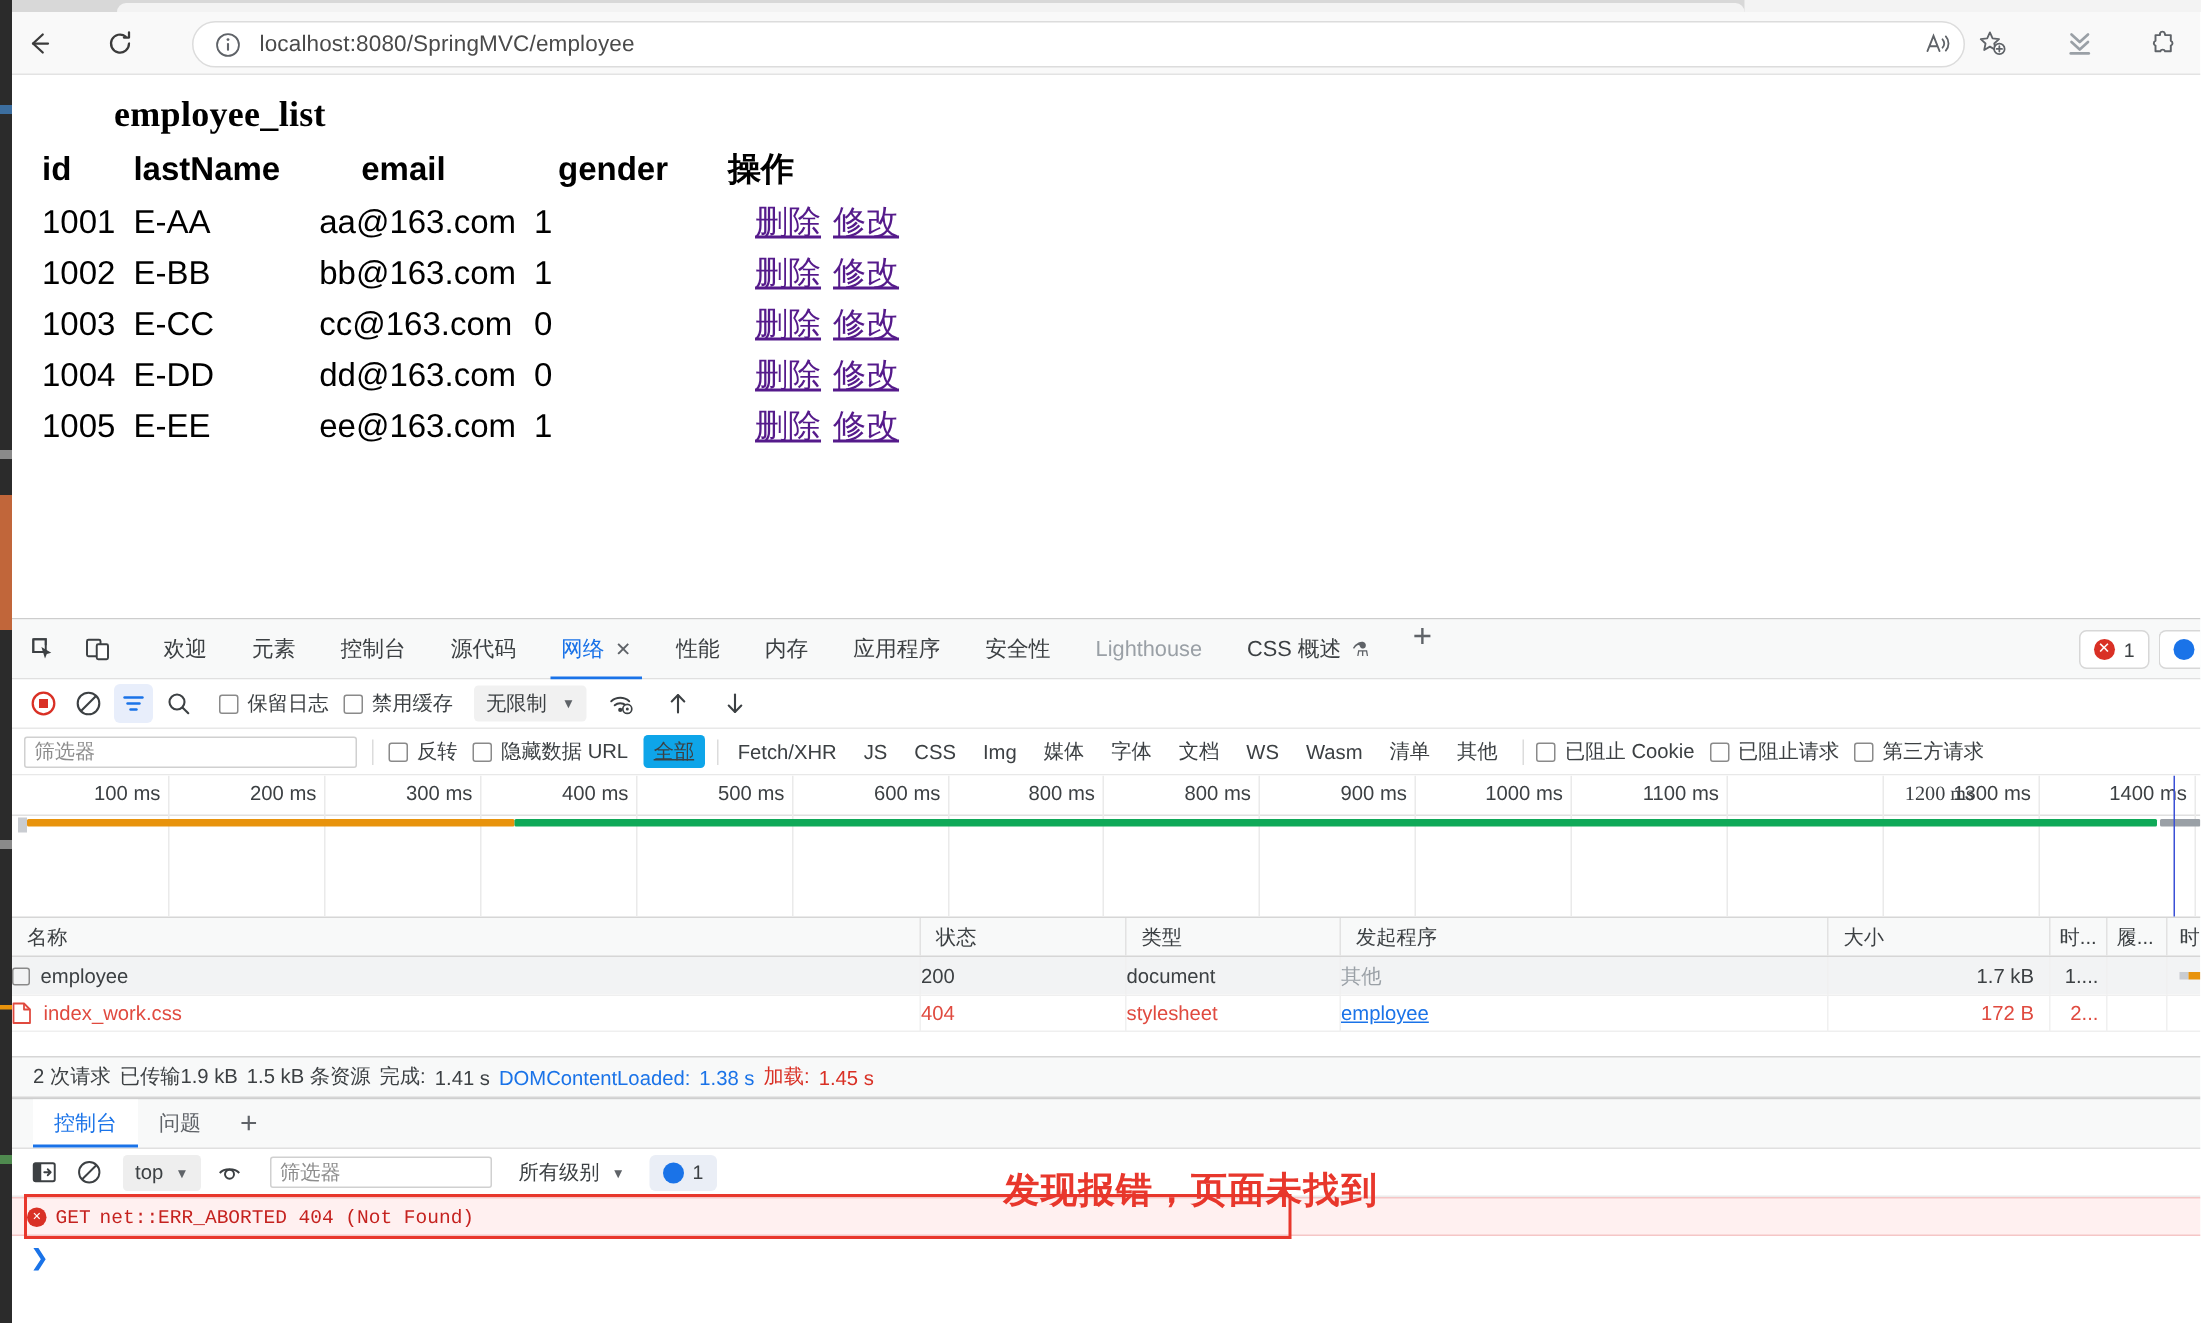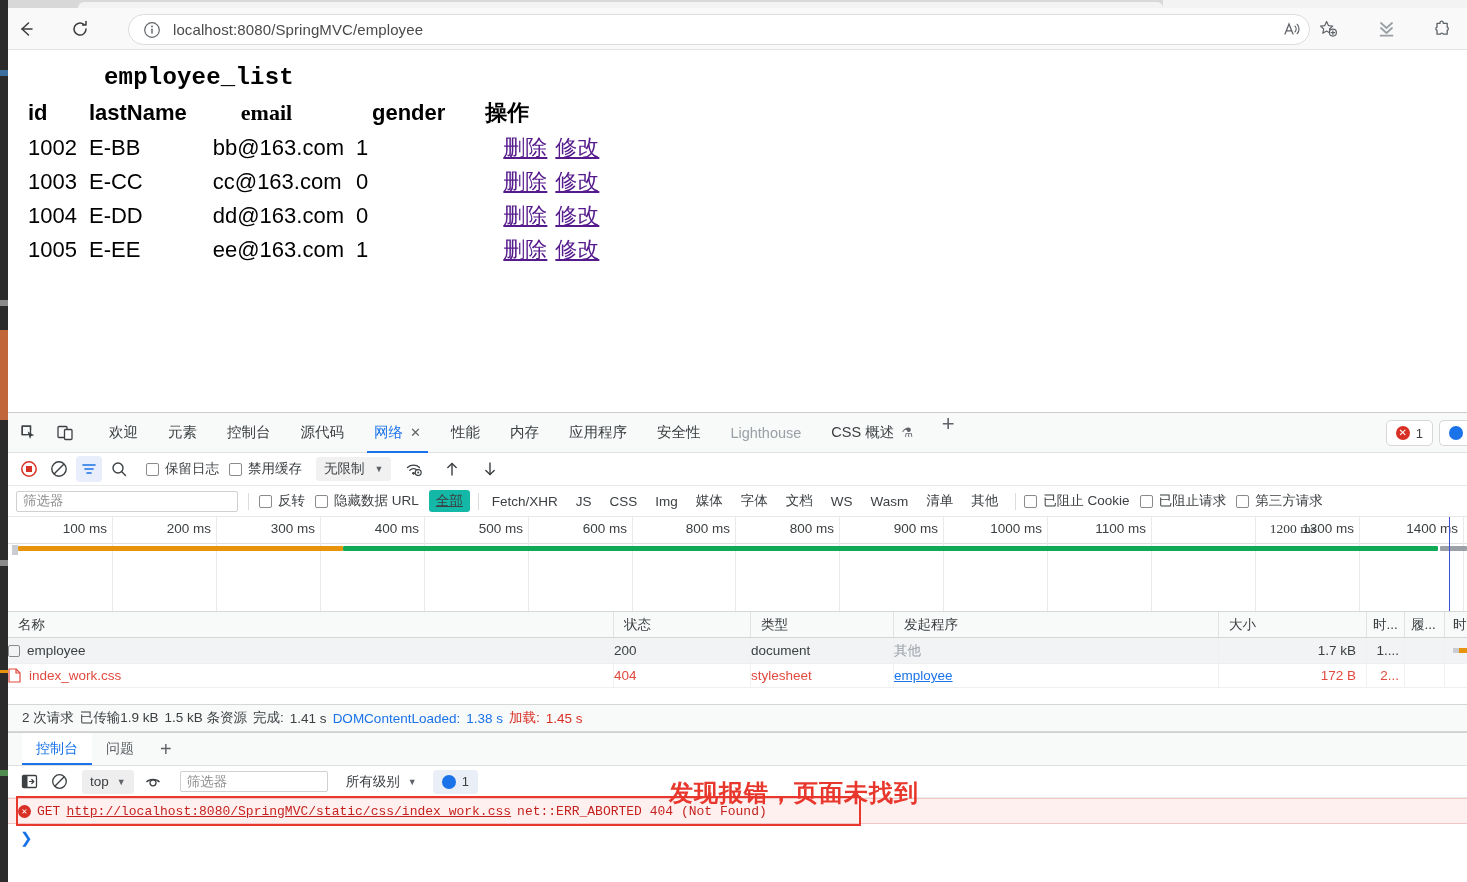--- a/index.html
+++ b/index.html
@@ -28,27 +28,27 @@
   .omnibox { position:absolute; left:128px; top:14px; width:1182px; height:31px; background:#fff; border:1px solid #dcdcdc; border-radius:16px; display:flex; align-items:center; padding:0 14px; }
   .omnibox .info-ic { width:18px; height:18px; flex:none; margin-right:12px; }
   .omni-text { font-size:15px; color:#4a4a4a; letter-spacing:.1px; white-space:nowrap; overflow:hidden; }
 
   .chrome-right { position:absolute; right:8px; top:8px; height:42px; display:flex; align-items:center; gap:2px; }
   .cr-btn { width:34px; height:34px; display:flex; align-items:center; justify-content:center; border-radius:6px; cursor:pointer; }
   .cr-pill { position:absolute; right:121px; top:11px; width:104px; height:30px; background:#f2f2f2; border-radius:15px; z-index:-1; }
 
   
   .viewport { position:absolute; left:8px; top:50px; width:1459px; height:362px; background:#fff; overflow:hidden; }
-  .emp-title { font-family:Liberation Mono, monospace; font-weight:bold; font-size:24px; color:#000; margin:14px 0 0 0; padding-left:96px; letter-spacing:.2px; }
+  .emp-title { font-family:Liberation Serif, serif; font-weight:bold; font-size:24px; color:#000; margin:14px 0 0 0; padding-left:68px; letter-spacing:.2px; }
   table.emp { border-collapse:collapse; margin-top:7px; margin-left:12px; font-size:22px; color:#000; }
   table.emp th { font-weight:bold; text-align:left; padding:0 8px 3px 4px; white-space:nowrap; font-size:22px; }
   table.emp td { padding:2px 8px 2px 4px; white-space:nowrap; font-size:22px; }
   table.emp th.c-id, table.emp td.c-id { padding-left:8px; }
   table.emp td.c-email { padding-left:18px; }
-  table.emp th.c-email { padding-left:46px;font-family:Liberation Serif, serif; }
+  table.emp th.c-email { padding-left:46px; }
   table.emp th.c-gender { padding-left:20px; }
   table.emp th.c-op { padding-left:32px; }
   table.emp td.c-op { padding-left:50px; }
   table.emp a { color:#551a8b; text-decoration:underline; margin-right:8px; }
 
   
   .devtools { position:absolute; left:8px; top:412px; width:1459px; height:470px; background:#fff; border-top:1px solid #cdcdcd; font-size:12px; color:#3c4043; }
 
   .dt-tabbar { position:absolute; left:0; top:0; width:1459px; height:40px; background:#f8f9f9; border-bottom:1px solid #e0e0e0; display:flex; align-items:center; }
   .dt-ic { width:30px; height:30px; margin-left:6px; display:flex; align-items:center; justify-content:center; border-radius:4px; cursor:pointer; }
@@ -71,21 +71,21 @@
   .tb-chk { display:flex; align-items:center; gap:6px; margin-left:10px; font-size:13.5px; color:#3c4043; cursor:pointer; white-space:nowrap; }
   .cbox { width:13px; height:13px; border:1px solid #8a8a8a; border-radius:2px; background:#fff; flex:none; }
   .tb-sel { margin-left:14px; height:24px; display:flex; align-items:center; gap:10px; padding:0 8px; background:#f1f1f1; border-radius:3px; font-size:13.5px; color:#3c4043; cursor:pointer; }
   .caret { font-size:9px; color:#5f6368; }
 
   .dt-filterbar { position:absolute; left:0; top:73px; width:1459px; height:31px; background:#fff; border-bottom:1px solid #e8e8e8; display:flex; align-items:center; }
   .filter-input { width:222px; height:21px; margin-left:8px; border:1px solid #d0d0d0; border-radius:2px; background:#fff; font-size:13.5px; color:#8d8d8d; display:flex; align-items:center; padding-left:6px; }
   .fb-sep { width:1px; height:17px; background:#dcdcdc; margin:0 10px; }
   .fb-chk { display:flex; align-items:center; gap:6px; font-size:13.5px; color:#3c4043; margin-right:10px; cursor:pointer; white-space:nowrap; }
   .type-chip { font-size:13.5px; color:#3c4043; padding:2px 7px; border-radius:3px; margin-right:4px; cursor:pointer; white-space:nowrap; }
-  .type-chip.sel { background:#14b8a6;text-decoration:underline; }
+  .type-chip.sel { background:#0ea5e9;text-decoration:underline; }
 
   .overview { position:absolute; left:0; top:104px; width:1459px; height:95px; background:#fff; border-bottom:1px solid #d6d6d6; overflow:hidden; }
   .ov-ruler { position:absolute; left:0; top:0; width:1459px; height:26px; }
   .ov-tick { position:absolute; top:0; height:95px; width:1px; background:#eaeaea; }
   .ov-tick-lbl { position:absolute; top:4px; font-size:13.5px; color:#3c4043; transform:translateX(-100%); padding-right:5px; white-space:nowrap; }
   .ov-baseline { position:absolute; left:0; top:26px; width:1459px; height:1px; background:#e0e0e0; }
   .ov-bar { position:absolute; height:5px; border-radius:1px; }
   .ov-handle { position:absolute; top:28px; width:6px; height:10px; background:#c9ccd1; }
   .ov-marker { position:absolute; top:0; width:1px; height:95px; }
 
@@ -208,20 +208,27 @@
       <thead>
         <tr>
           <th class="c-id">id</th>
           <th>lastName</th>
           <th class="c-email">email</th>
           <th class="c-gender">gender</th>
           <th class="c-op">操作</th>
         </tr>
       </thead>
       <tbody>
+        <tr>
+          <td class="c-id">1001</td>
+          <td>E-AA</td>
+          <td class="c-email">aa@163.com</td>
+          <td>1</td>
+          <td class="c-op"><a href="#">删除</a><a href="#">修改</a></td>
+        </tr>
         <tr>
           <td class="c-id">1002</td>
           <td>E-BB</td>
           <td class="c-email">bb@163.com</td>
           <td>1</td>
           <td class="c-op"><a href="#">删除</a><a href="#">修改</a></td>
         </tr>
         <tr>
           <td class="c-id">1003</td>
           <td>E-CC</td>
@@ -552,21 +559,20 @@
         </div>
         <div class="msg-badge">
           <span class="dot-msg"></span>
           <span>1</span>
         </div>
       </div>
 
       <div class="err-row">
         <span class="err-x">✕</span>
         <span>GET</span>
-        <a href="#">http://localhost:8080/SpringMVC/static/css/index_work.css</a>
         <span>net::ERR_ABORTED 404 (Not Found)</span>
       </div>
       <div class="err-outline"></div>
 
       <div class="prompt-row">
         <span class="prompt-chev">❯</span>
       </div>
     </div>
   </div>
 

